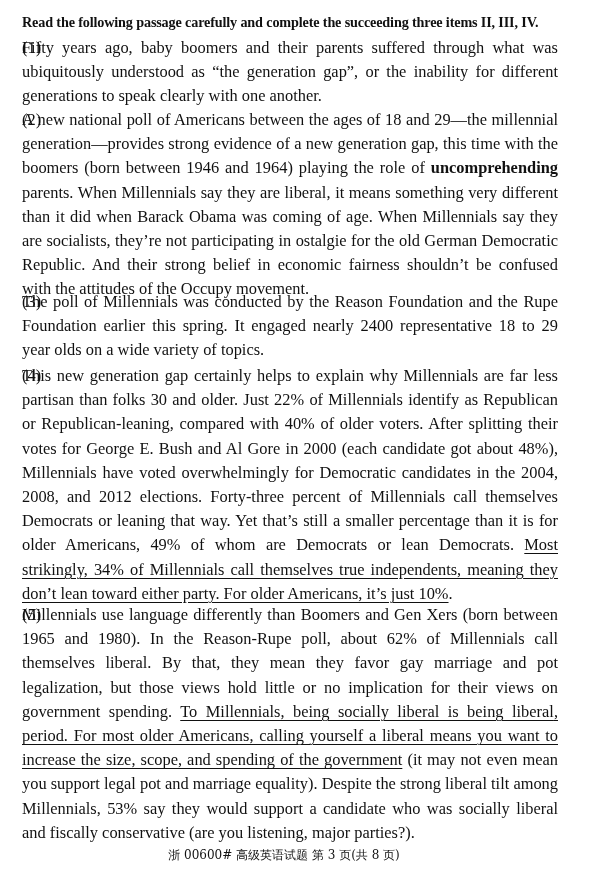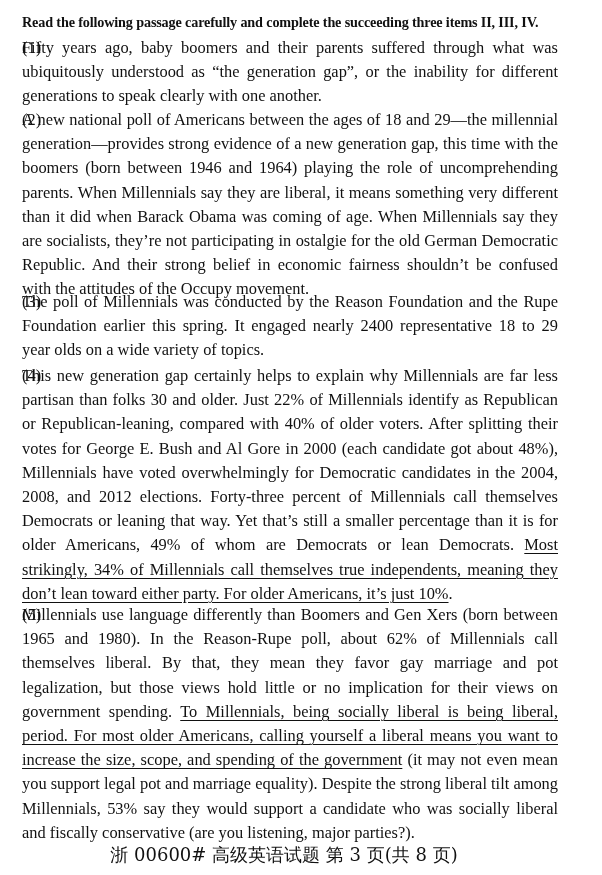--- a/index.html
+++ b/index.html
@@ -15,25 +15,25 @@
     white-space: nowrap; letter-spacing: -0.15px;
   }
   .para {
     position: absolute; left: 22px; width: 536px;
     font-size: 16.4px; line-height: 24.2px;
     text-align: justify;
   }
   .para .num { position: absolute; left: 0; top: 0; }
   .para .body { text-align: justify; text-align-last: left; }
   .u { text-decoration: underline; text-underline-offset: 3px; text-decoration-thickness: 1px; }
-  .b { font-weight: normal; }
+  .b { font-weight: bold; }
   .i { }
   .footer {
     position: absolute; left: 0; width: 568px; top: 846px; text-align: center;
-    font-size: 18px; line-height: 18px;
+    font-size: 12px; line-height: 18px;
     font-family: "DejaVu Serif", "Liberation Serif", serif;
   }
 </style>
 </head>
 <body>
 
 <div class="page">
   <div class="instruction">Read the following passage carefully and complete the succeeding three items II, III, IV.</div>
 
   <div class="para" style="top:36px;">

